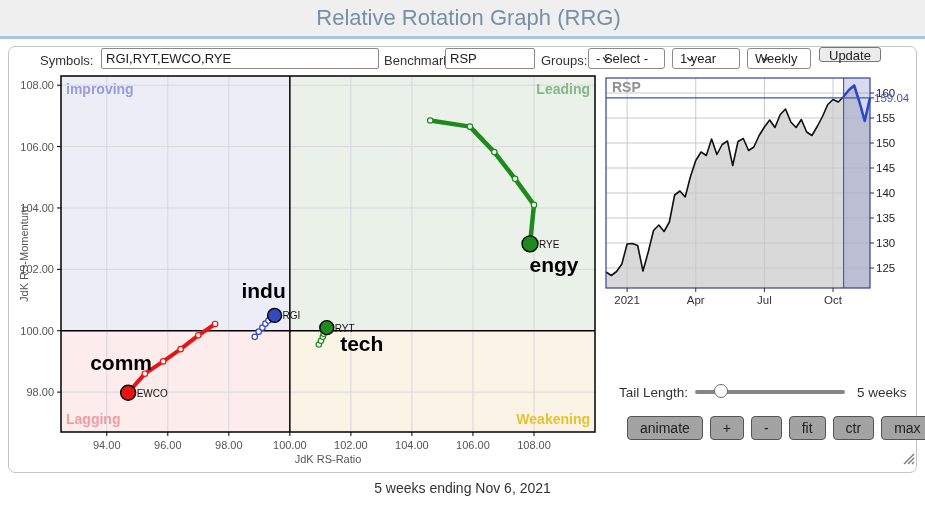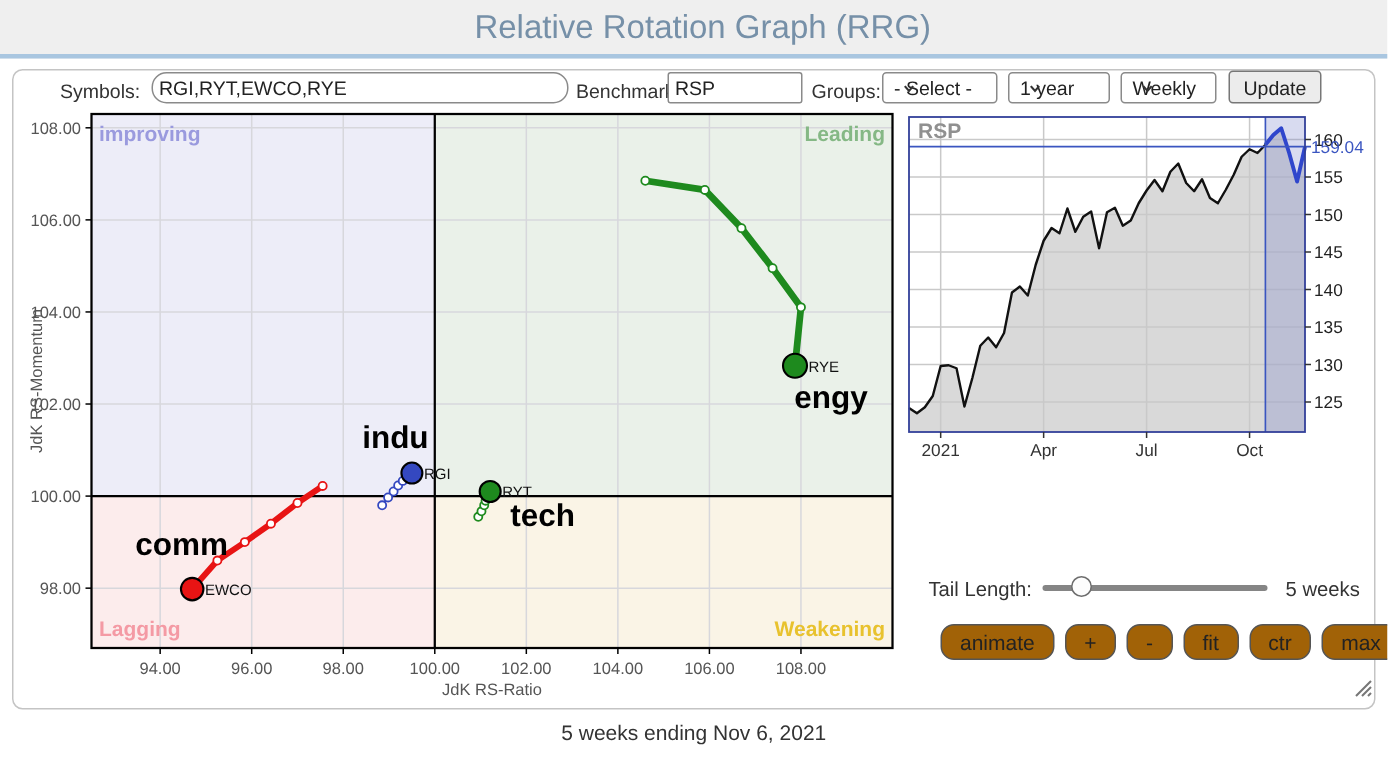--- a/index.html
+++ b/index.html
@@ -4,44 +4,44 @@
 <style>
   html,body{margin:0;padding:0;background:#fff;font-family:"Liberation Sans",sans-serif;}
   .stage{position:relative;width:925px;height:507px;background:#fff;overflow:hidden;}
   .header{position:absolute;left:0;top:0;width:925px;height:36px;background:#efefef;border-bottom:3px solid #a9c6e0;padding-left:6px;}
   .title{text-align:center;line-height:36px;font-size:22px;color:#7690a8;}
   .panel{position:absolute;left:8px;top:46px;width:907px;height:425px;background:#fff;border:1px solid #c4c4c4;border-radius:7px;}
   .tlabel{position:absolute;font-size:13px;color:#333;top:53px;white-space:nowrap;}
   .tinput{position:absolute;top:48px;height:17px;border:1px solid #8a8a8a;border-radius:2px;font-size:13px;color:#222;padding:1px 4px;font-family:"Liberation Sans",sans-serif;background:#fff;}
   .tselect{position:absolute;top:48px;height:21px;border:1px solid #8a8a8a;border-radius:3px;background:#fff;font-size:13px;color:#222;display:flex;align-items:center;padding:0 4px 0 7px;justify-content:space-between;box-sizing:border-box;cursor:default;}
   .chev{width:8px;height:8px;margin-left:6px;flex:0 0 auto;}
-  .updatebtn{position:absolute;left:819px;top:47px;height:22px;background:#ececec;border:1px solid #777;border-radius:3px;font-size:13px;color:#222;padding:0 9px;font-family:"Liberation Sans",sans-serif;}
+  .updatebtn{position:absolute;left:819px;top:47px;height:15px;background:#ececec;border:1px solid #777;border-radius:3px;font-size:13px;color:#222;padding:0 9px;font-family:"Liberation Sans",sans-serif;}
   .sliderlabel{position:absolute;left:600px;top:385px;width:88px;text-align:right;font-size:13.5px;color:#333;}
   .slidertrack{position:absolute;left:695px;top:390px;width:150px;height:4px;background:#858585;border-radius:2px;}
   .sliderthumb{position:absolute;left:712px;top:384px;width:14px;height:14px;border-radius:50%;background:#fdfdfd;border:1.5px solid #6d6d6d;box-sizing:border-box;}
   .slidervalue{position:absolute;left:857px;top:385px;font-size:13.5px;color:#333;white-space:nowrap;}
   .btnrow{position:absolute;left:627px;top:416px;display:flex;gap:7px;}
-  .pillbtn{height:24px;border:1.4px solid #555;border-radius:9px;background:#a16207;font-size:14px;color:#222;padding:0 12px;font-family:"Liberation Sans",sans-serif;}
+  .pillbtn{height:24px;border:1.4px solid #555;border-radius:4px;background:#a3a3a3;font-size:14px;color:#222;padding:0 12px;font-family:"Liberation Sans",sans-serif;}
   .footer{position:absolute;left:0;top:480px;width:925px;text-align:center;font-size:14px;color:#333;}
   .resize{position:absolute;left:899px;top:449px;width:17px;height:17px;}
   svg{position:absolute;}
 </style>
 </head>
 <body>
 
 <div class="stage">
 
   <div class="header">
     <div class="title">Relative Rotation Graph (RRG)</div>
   </div>
 
   <div class="panel"></div>
 
   <div class="tlabel" style="left:40px;width:58px;">Symbols:</div>
-  <input class="tinput" style="left: 101px; width: 268px; border-radius: 10px;" value="RGI,RYT,EWCO,RYE">
+  <input class="tinput" style="left: 101px; width: 268px;" value="RGI,RYT,EWCO,RYE">
   <div class="tlabel" style="left:384px;">Benchmark:</div>
   <input class="tinput" style="left: 445px; width: 80px;" value="RSP">
   <div class="tlabel" style="left:541px;">Groups:</div>
 
   <div class="tselect" style="left:588px;width:77px;">
     <span>- Select -</span>
     <svg class="chev" viewBox="0 0 10 10">
         <path d="M1.5 3 L5 7 L8.5 3" fill="none" stroke="#333" stroke-width="1.8"></path>
       </svg>
   </div>

